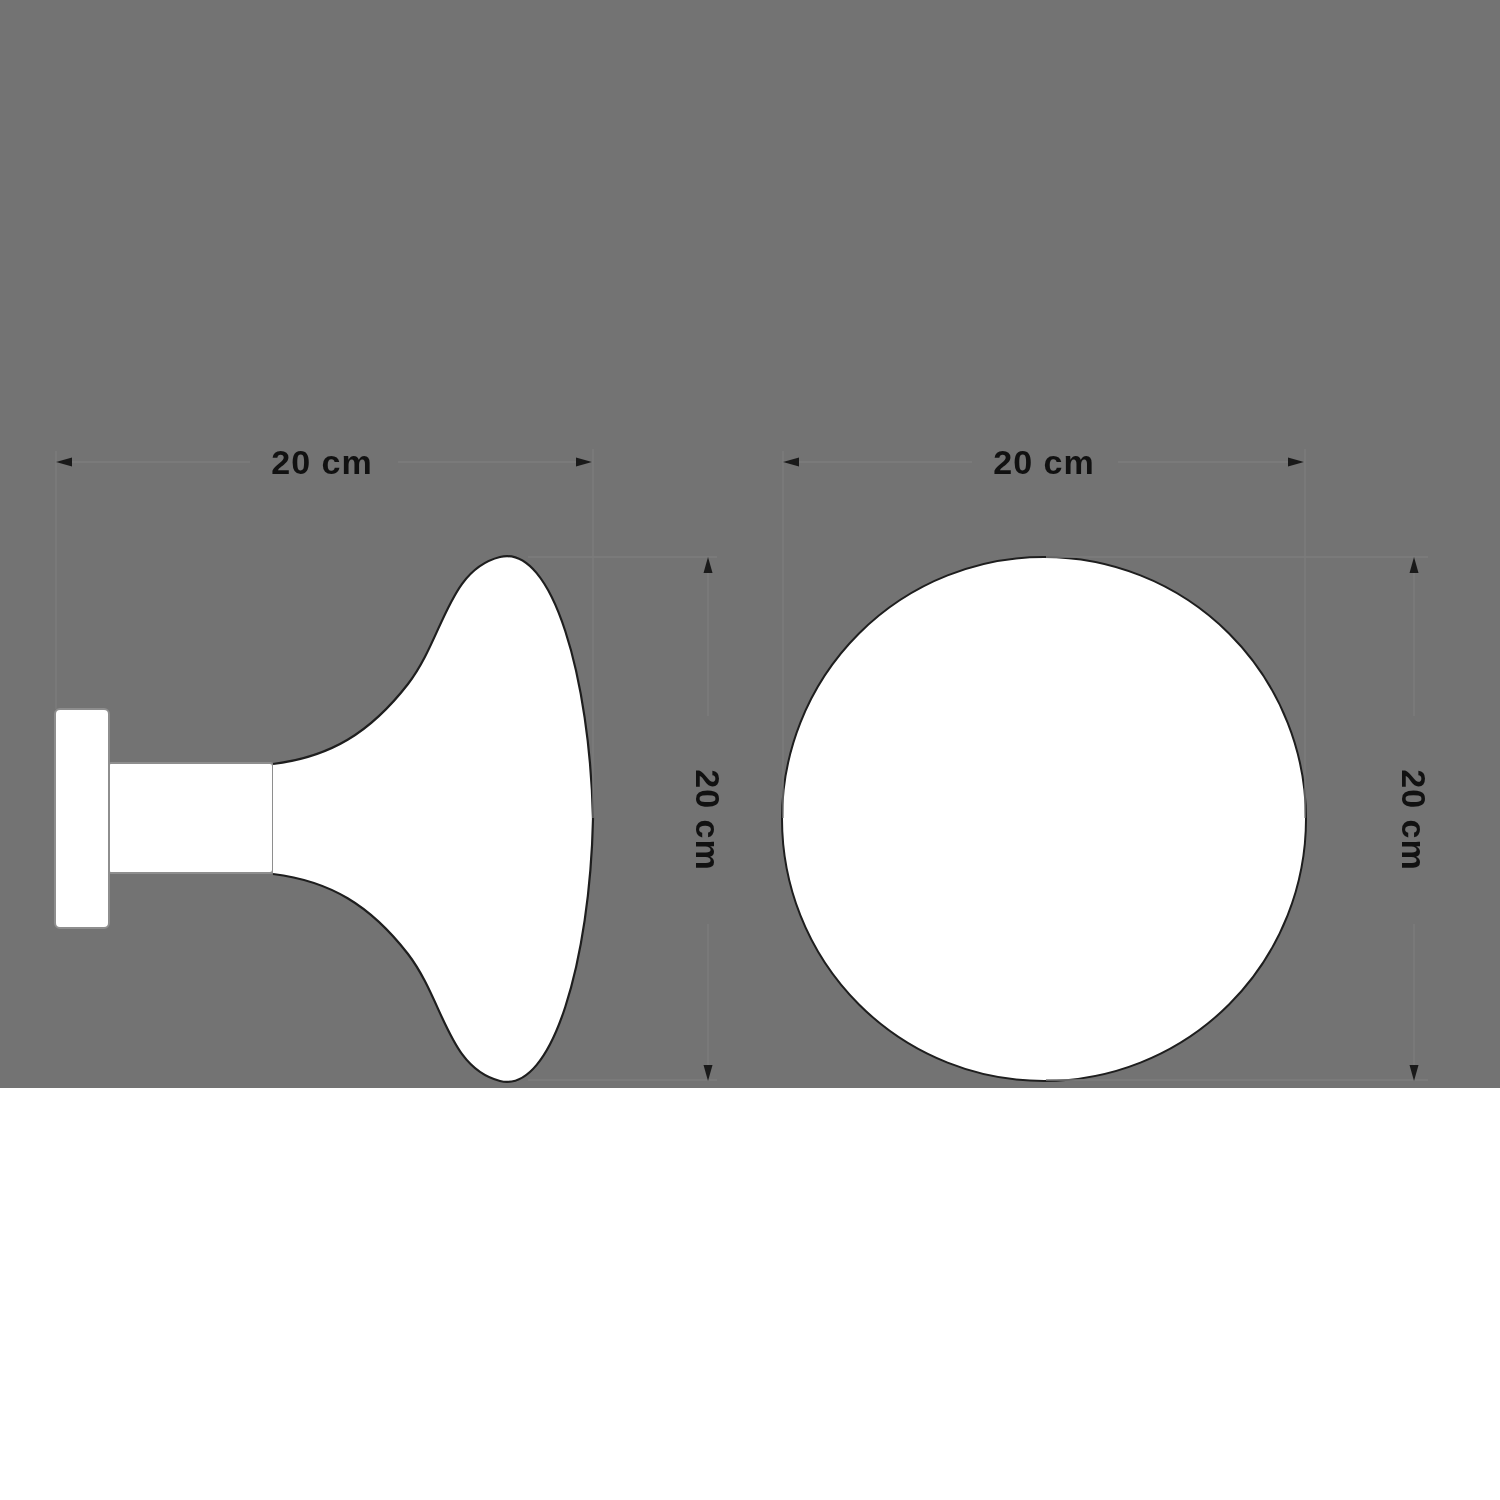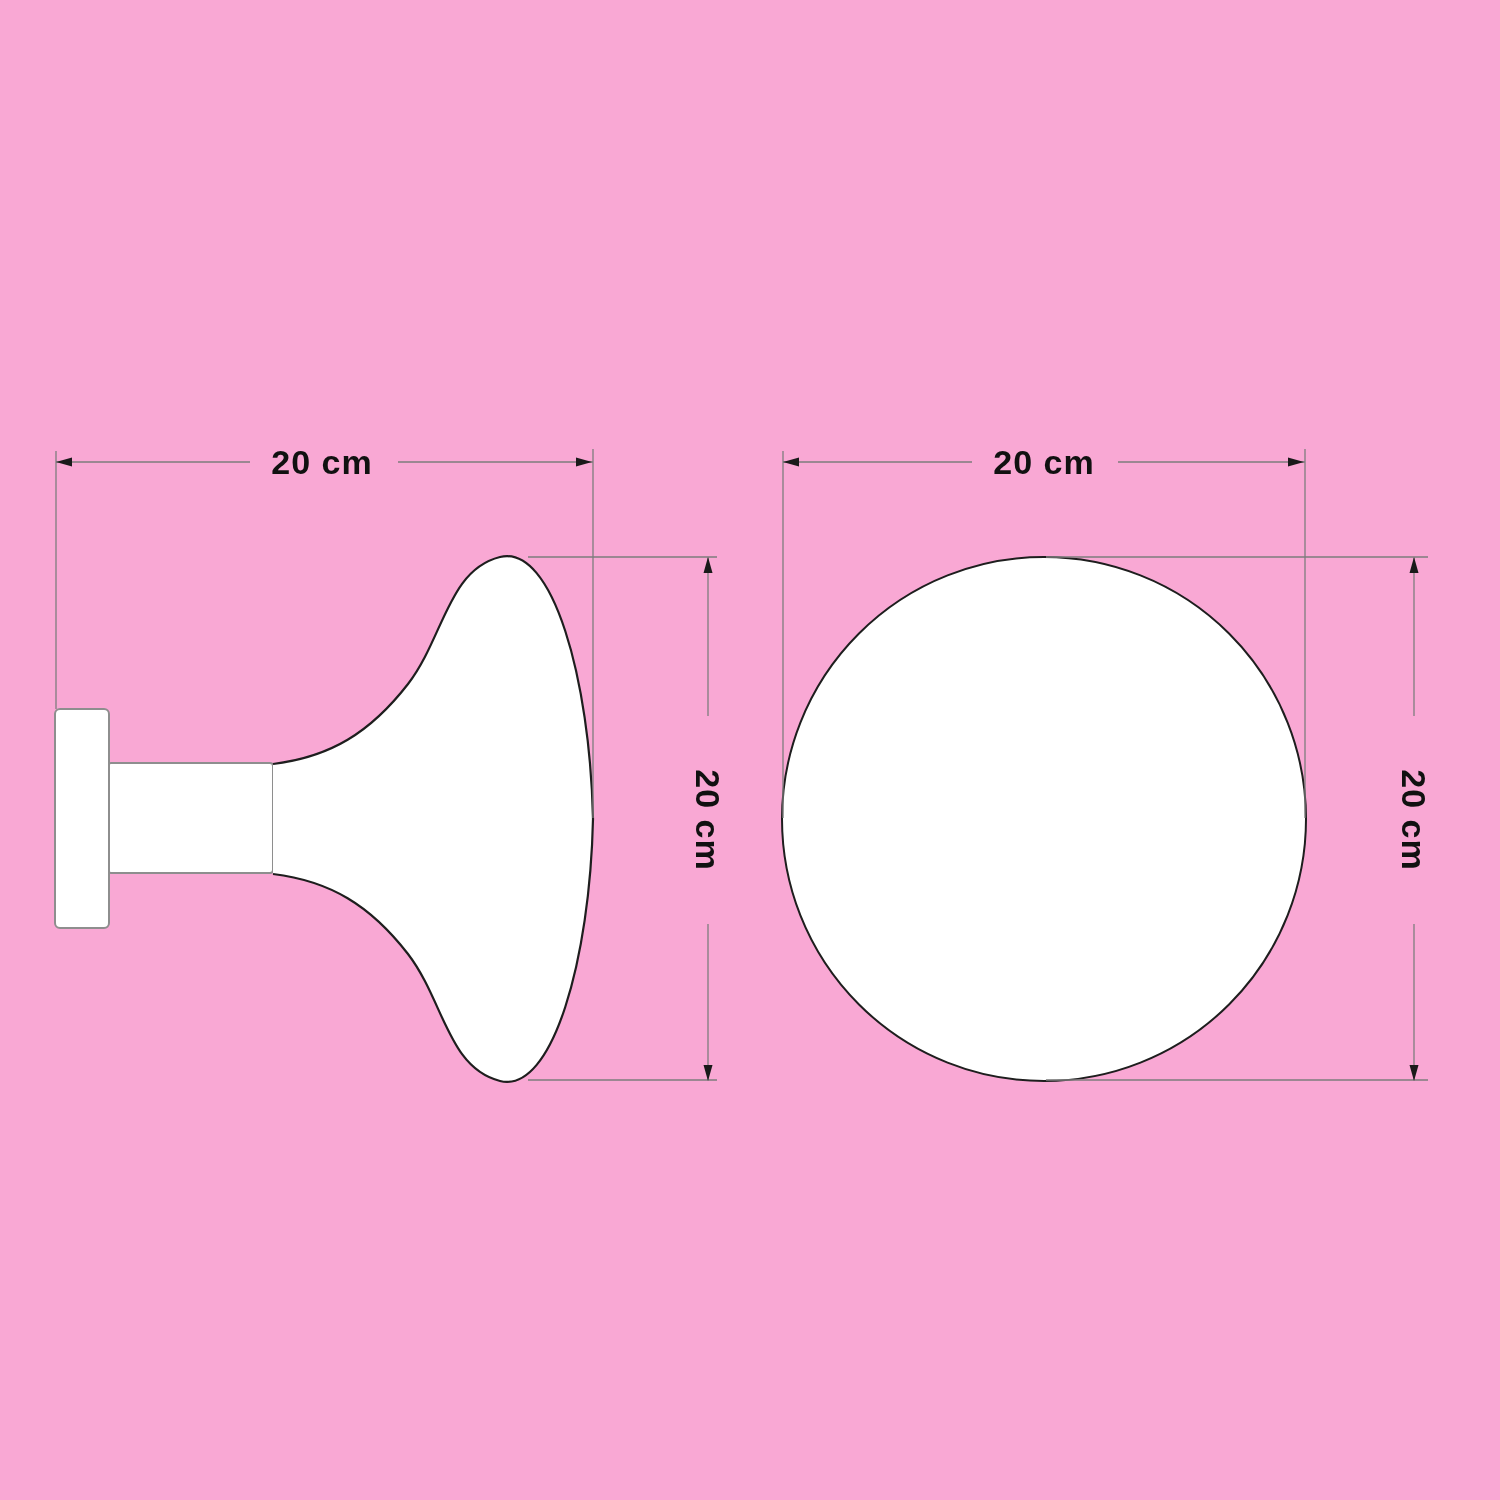--- a/index.html
+++ b/index.html
@@ -3,22 +3,22 @@
 <meta charset="utf-8">
 <style>
   html, body {
     margin: 0;
     padding: 0;
     background: #ffffff;
   }
   .stage {
     position: relative;
     width: 1500px;
-    height: 1500px;
-    background: #f9a8d4;
+    height: 1088px;
+    background: #737373;
     overflow: hidden;
   }
   svg {
     display: block;
     width: 1500px;
     height: 1500px;
   }
   .dim-text {
     font-family: "Liberation Sans", sans-serif;
     font-size: 34px;

